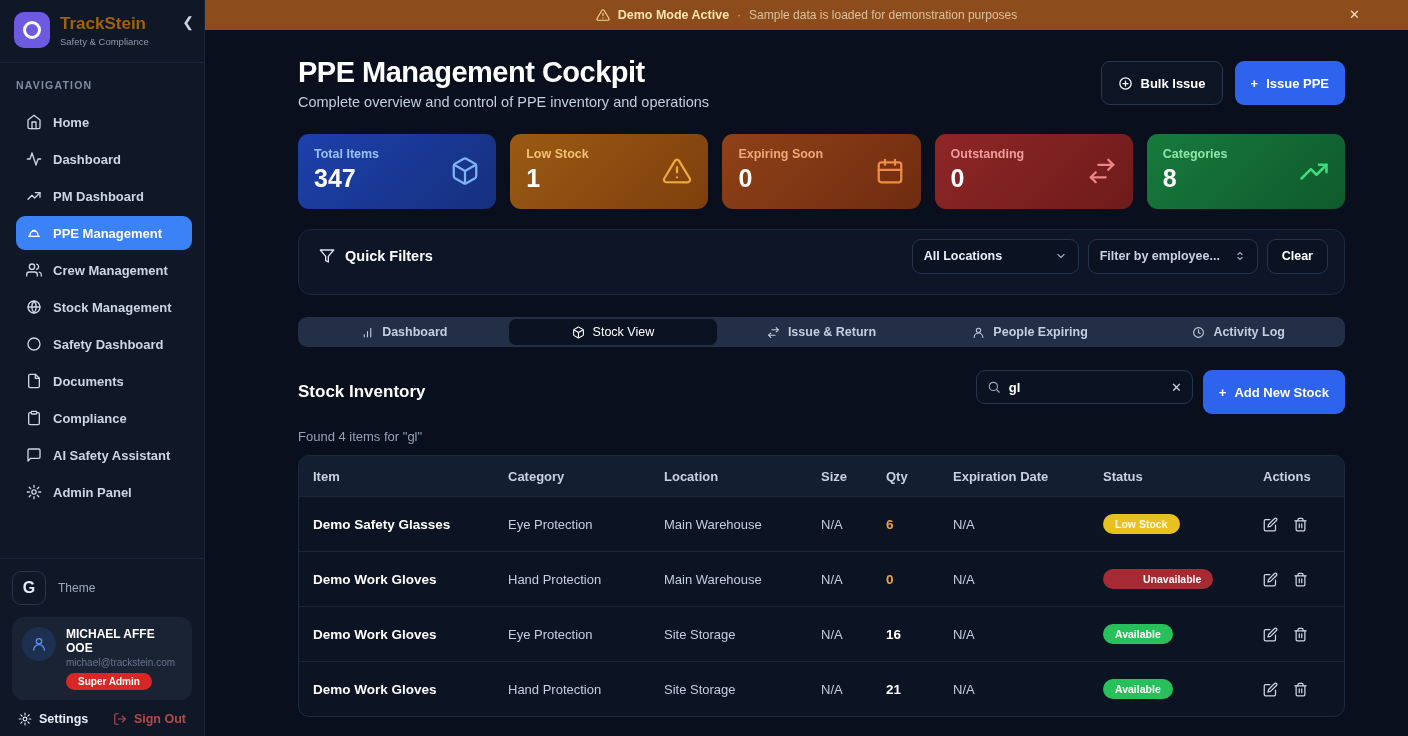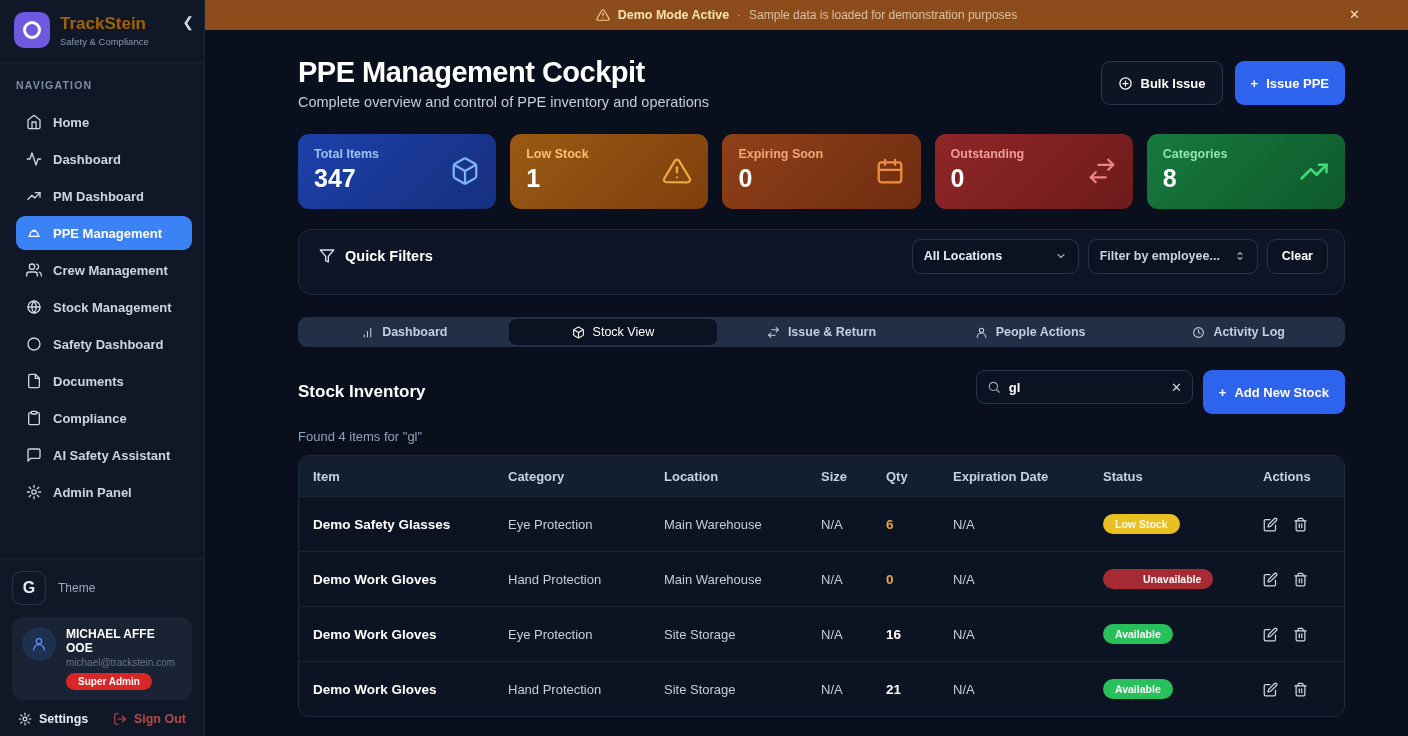--- a/index.html
+++ b/index.html
@@ -416,21 +416,21 @@
                 <path d="M7 21l-4-4 4-4"></path>
                 <path d="M3 17h12"></path>
               </svg>
             <span>Issue &amp; Return</span>
           </div>
           <div class="tab">
             <svg viewBox="0 0 24 24" fill="none" stroke="currentColor" stroke-width="2" stroke-linecap="round">
                 <circle cx="12" cy="8" r="4"></circle>
                 <path d="M20 21a8 8 0 0 0-16 0"></path>
               </svg>
-            <span>People Actions</span>
+            <span>People Expiring</span>
           </div>
           <div class="tab">
             <svg viewBox="0 0 24 24" fill="none" stroke="currentColor" stroke-width="2" stroke-linecap="round">
                 <circle cx="12" cy="12" r="9"></circle>
                 <path d="M12 7v5l3 2"></path>
               </svg>
             <span>Activity Log</span>
           </div>
         </div>
 

